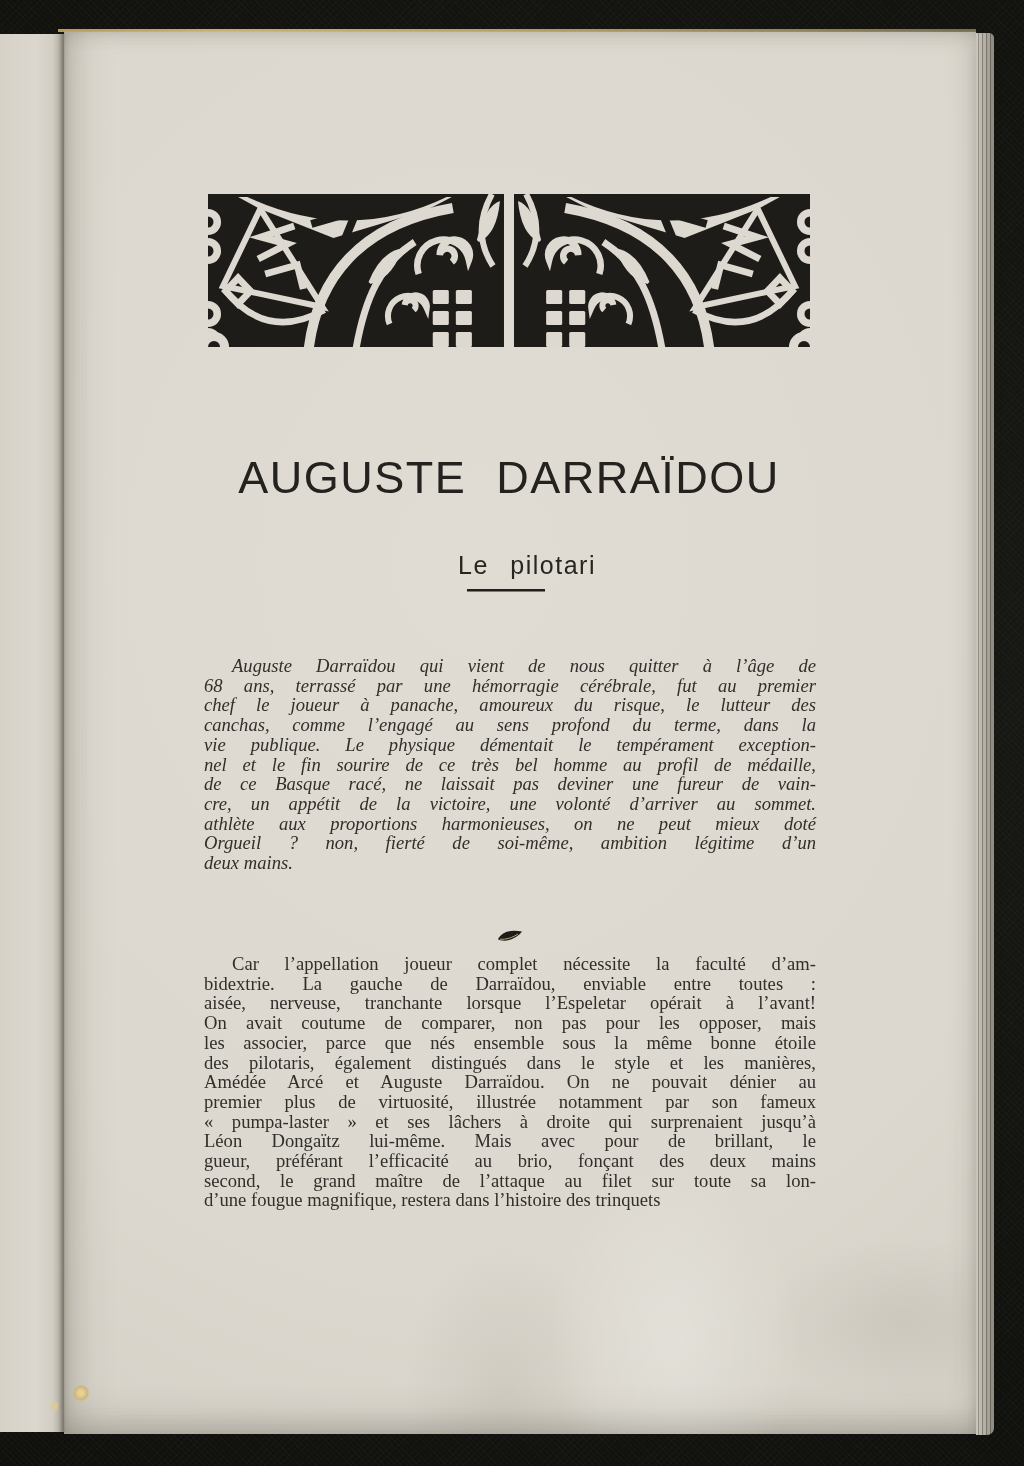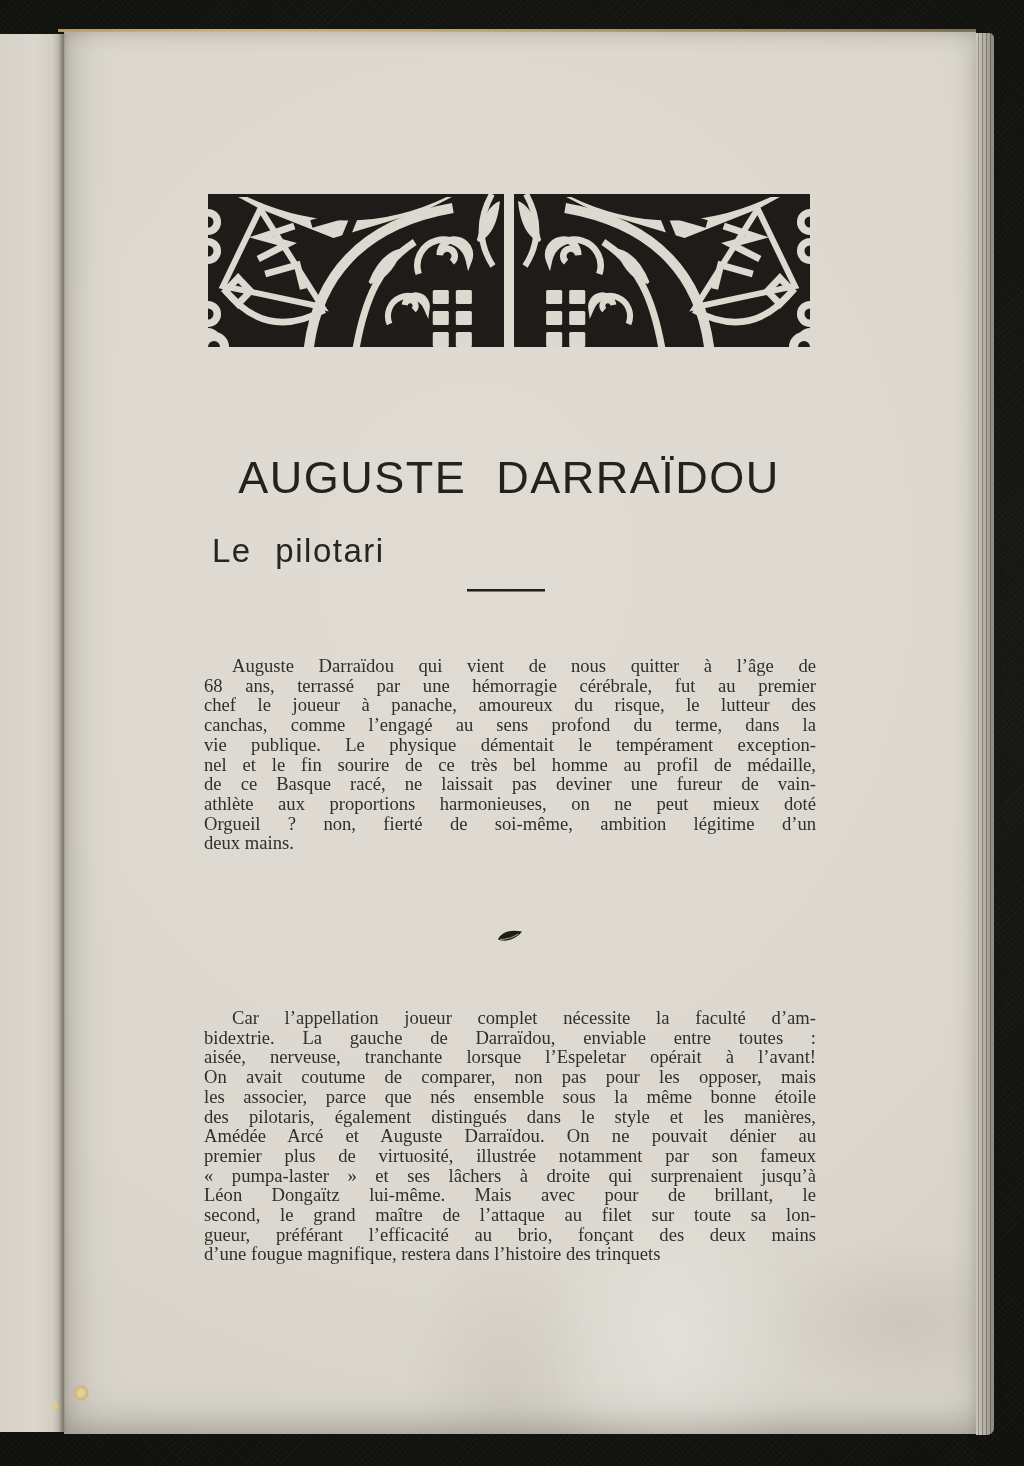--- a/index.html
+++ b/index.html
@@ -40,35 +40,35 @@
     background:radial-gradient(#e7d294 20%, #cdb57e 60%, rgba(190,170,120,0) 75%);}
   .blemish.b2{left:50px;top:1400px;width:9px;height:12px;
     background:radial-gradient(#dfcb90 25%, rgba(190,170,120,0) 72%);}
 
   .ornament{position:absolute;left:208px;top:194px;width:602px;height:153px;}
 
   .page-title{position:absolute;left:208px;top:453px;width:602px;margin:0;
     font-family:"Liberation Sans",sans-serif;font-weight:400;
     font-size:45px;line-height:50px;letter-spacing:1.5px;word-spacing:16px;
     text-align:center;color:#23221f;}
-  .page-subtitle{position:absolute;left:208px;top:529px;width:602px;margin:4px;
+  .page-subtitle{position:absolute;left:208px;top:529px;width:602px;margin:18px;
     font-family:"Liberation Sans",sans-serif;font-weight:400;
-    font-size:33px;line-height:36px;letter-spacing:1.5px;word-spacing:13px;
-    color:#26251f;}
+    font-size:25px;line-height:36px;letter-spacing:1.5px;word-spacing:13px;
+    text-align:center;color:#26251f;}
   .title-rule{position:absolute;left:467px;top:589px;width:78px;height:3px;
     background:linear-gradient(180deg,#21201d 0 2px,#8a7a4e 2px 3px);}
 
   .para{position:absolute;left:204px;width:612px;
     font-family:"Liberation Serif",serif;font-size:18.6px;line-height:19.7px;
     color:#312f2b;}
   .para .tline{text-align:justify;text-align-last:justify;white-space:normal;}
   .para .tline.tlast{text-align-last:left;}
   .para .tline:first-child{text-indent:28px;}
-  .para.p1{top:656px;}
-  .para.p2{top:1008px;}
+  .para.p1{top:656px;font-style:italic;}
+  .para.p2{top:954px;}
 
   .fleuron{position:absolute;left:497px;top:929px;width:26px;height:15px;}
 </style>
 </head>
 <body>
 
 <div class="scene">
 
   <div class="left-page-edge"></div>
   <div class="book-page"></div>
@@ -135,20 +135,21 @@
   <div class="title-rule"></div>
 
   <div class="para p1">
       <div class="tline">Auguste Darraïdou qui vient de nous quitter à l’âge de</div>
       <div class="tline">68 ans, terrassé par une hémorragie cérébrale, fut au premier</div>
       <div class="tline">chef le joueur à panache, amoureux du risque, le lutteur des</div>
       <div class="tline">canchas, comme l’engagé au sens profond du terme, dans la</div>
       <div class="tline">vie publique. Le physique démentait le tempérament exception-</div>
       <div class="tline">nel et le fin sourire de ce très bel homme au profil de médaille,</div>
       <div class="tline">de ce Basque racé, ne laissait pas deviner une fureur de vain-</div>
+      <div class="tline">cre, un appétit de la victoire, une volonté d’arriver au sommet.</div>
       <div class="tline">athlète aux proportions harmonieuses, on ne peut mieux doté</div>
       <div class="tline">Orgueil ? non, fierté de soi-même, ambition légitime d’un</div>
       <div class="tline tlast">deux mains.</div>
     </div>
 
   <svg class="fleuron" viewBox="0 0 26 15">
     <path d="M1,10 C5,3 13,0 25,2.5 C21,8 12,12.5 5,11.5 C2.5,11.2 1,10.6 1,10 Z" fill="#1d1c18"></path>
     <path d="M3,10.2 C9,10.8 16,8.5 21,5" fill="none" stroke="#b7a770" stroke-width="1"></path>
   </svg>
 
@@ -156,18 +157,18 @@
       <div class="tline">Car l’appellation joueur complet nécessite la faculté d’am-</div>
       <div class="tline">bidextrie. La gauche de Darraïdou, enviable entre toutes :</div>
       <div class="tline">aisée, nerveuse, tranchante lorsque l’Espeletar opérait à l’avant!</div>
       <div class="tline">On avait coutume de comparer, non pas pour les opposer, mais</div>
       <div class="tline">les associer, parce que nés ensemble sous la même bonne étoile</div>
       <div class="tline">des pilotaris, également distingués dans le style et les manières,</div>
       <div class="tline">Amédée Arcé et Auguste Darraïdou. On ne pouvait dénier au</div>
       <div class="tline">premier plus de virtuosité, illustrée notamment par son fameux</div>
       <div class="tline">« pumpa-laster » et ses lâchers à droite qui surprenaient jusqu’à</div>
       <div class="tline">Léon Dongaïtz lui-même. Mais avec pour de brillant, le</div>
+      <div class="tline">gueur, préférant l’efficacité au brio, fonçant des deux mains</div>
       <div class="tline">second, le grand maître de l’attaque au filet sur toute sa lon-</div>
-      <div class="tline">gueur, préférant l’efficacité au brio, fonçant des deux mains</div>
       <div class="tline tlast">d’une fougue magnifique, restera dans l’histoire des trinquets</div>
     </div>
 
 </div>
 
 </body></html>

